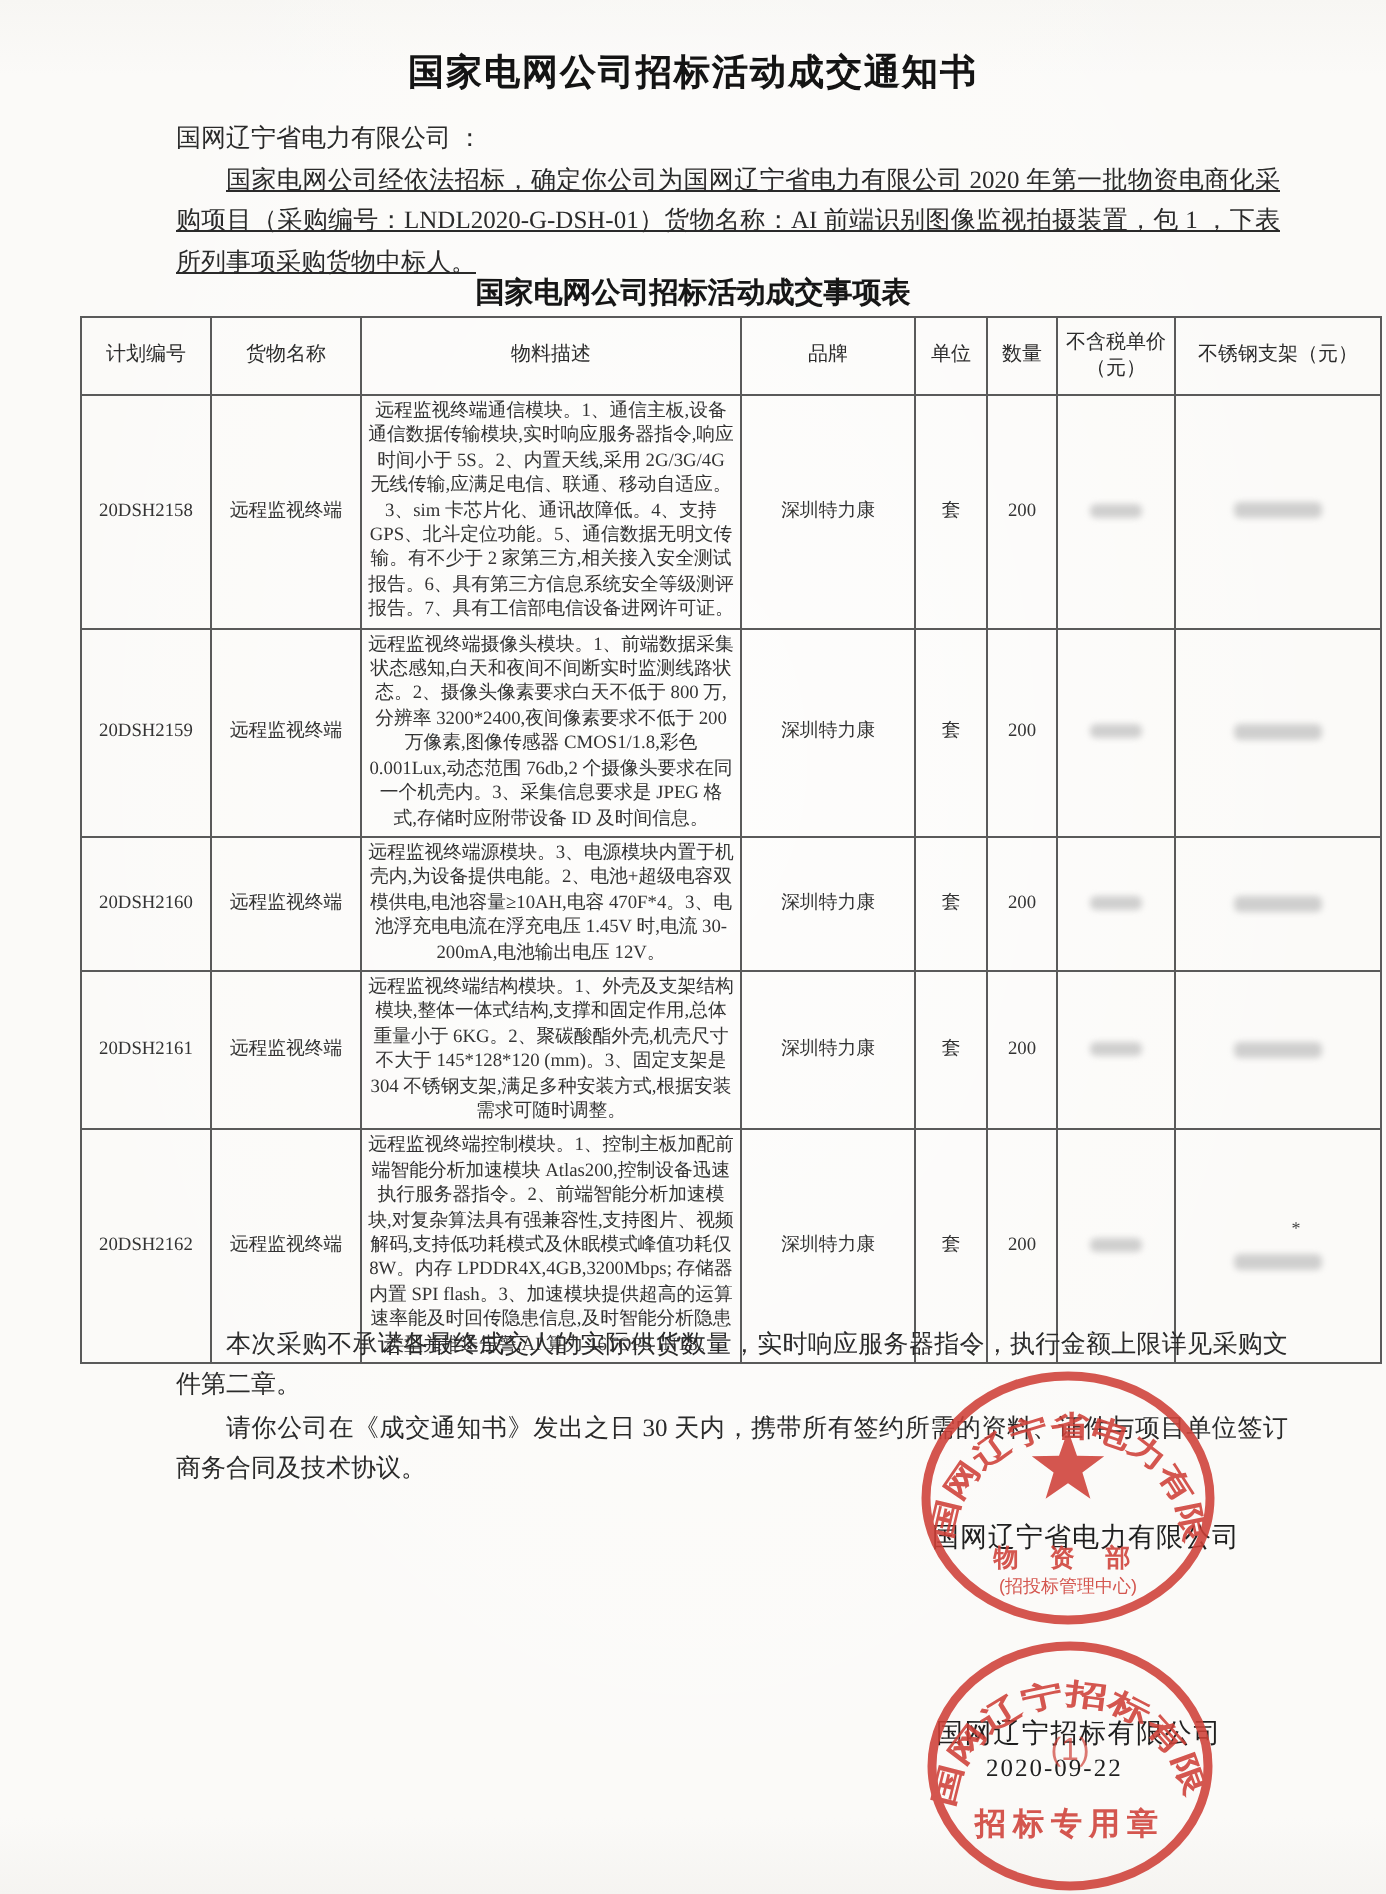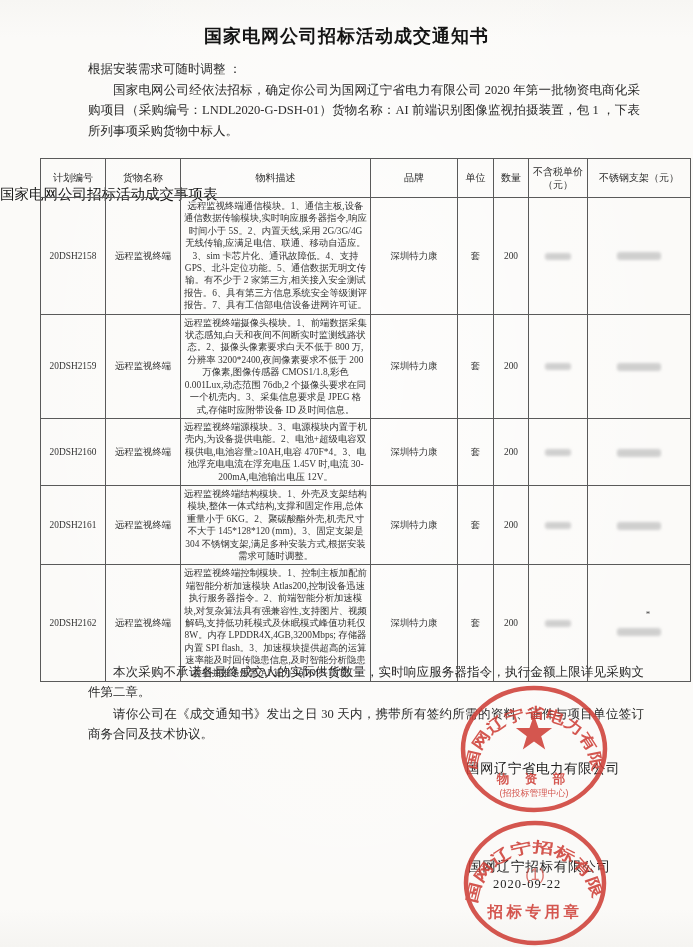--- a/index.html
+++ b/index.html
@@ -13,25 +13,25 @@
     color:#2e2e2e;
   }
   .doc-title{
     position:absolute;top:24px;left:0;width:100%;
     text-align:center;font-size:18px;font-weight:bold;letter-spacing:1px;
     font-family:"Liberation Sans", sans-serif;color:#141414;
   }
   .recipient{position:absolute;top:61px;left:88px;font-size:12.5px;color:#2a2a2a;}
   .intro{
     position:absolute;top:80px;left:88px;width:552px;
-    font-size:12.5px;line-height:1.62;text-align:justify;text-indent:2em;color:#2a2a2a;
+    font-size:12.5px;line-height:1.62;text-align:justify;text-indent:2em;color:#2a2a2a;text-decoration:underline;
   }
   .table-title{
-    position:absolute;top:137px;left:0;width:100%;text-align:left;
-    font-size:14.5px;font-weight:normal;font-family:"Liberation Sans", sans-serif;color:#161616;margin-top:48px;
+    position:absolute;top:137px;left:0;width:100%;text-align:center;
+    font-size:14.5px;font-weight:bold;font-family:"Liberation Sans", sans-serif;color:#161616;
   }
   table.deal{
     position:absolute;top:158px;left:40px;width:650px;
     border-collapse:collapse;table-layout:fixed;
   }
   table.deal th, table.deal td{
     border:1px solid #5a5a5a;
     font-weight:normal;
     font-size:9.4px;line-height:1.32;
     text-align:center;vertical-align:middle;
@@ -56,21 +56,21 @@
   #printed-co2{top:858px;left:468px;font-size:13.5px;letter-spacing:.8px;}
   #printed-date{top:877px;left:493px;font-size:12.5px;letter-spacing:1px;}
   .stamp{position:absolute;z-index:3;opacity:.88;}
   #stamp1{top:684px;left:458px;}
   #stamp2{top:820px;left:460px;}
 </style>
 </head>
 <body>
 
 <div class="doc-title">国家电网公司招标活动成交通知书</div>
-<div class="recipient">根据安装需求可随时调整 ：</div>
+<div class="recipient">国网辽宁省电力有限公司 ：</div>
 <div class="intro">国家电网公司经依法招标，确定你公司为国网辽宁省电力有限公司 2020 年第一批物资电商化采购项目（采购编号：LNDL2020-G-DSH-01）货物名称：AI 前端识别图像监视拍摄装置，包 1 ，下表所列事项采购货物中标人。</div>
 <div class="table-title">国家电网公司招标活动成交事项表</div>
 
 <table class="deal">
   <colgroup>
     <col style="width:65px">
       <col style="width:75px">
       <col style="width:190px">
       <col style="width:87px">
     <col style="width:36px">

